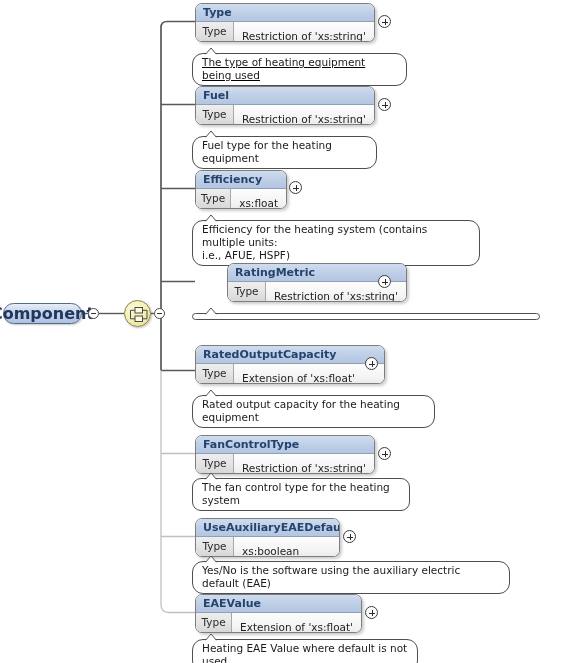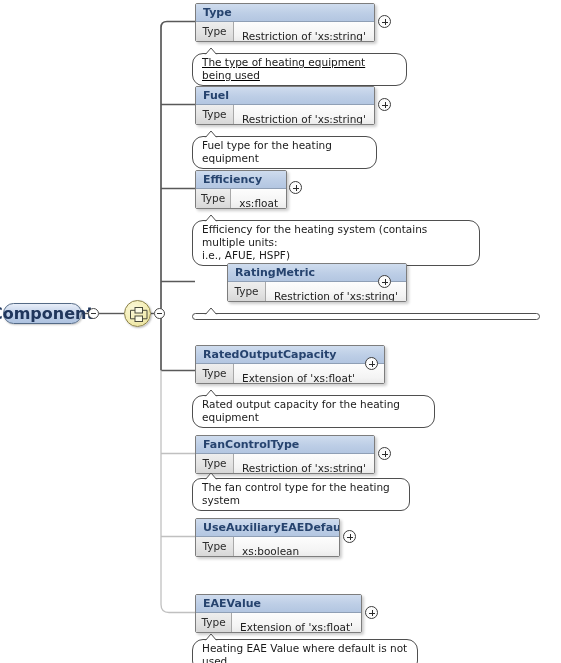--- a/index.html
+++ b/index.html
@@ -75,21 +75,21 @@
     border: 1px solid #8a8048;
     background: radial-gradient(circle at 36% 30%, #fbf8d8 0%, #f3edb4 55%, #e6dc92 100%);
     box-shadow: 1px 1px 2px rgba(0,0,0,0.25);
   }
   .compositor svg { position: absolute; left: 0; top: 0; }
 
   
   .elem {
     position: absolute;
     border: 1px solid #7d7d7d;
-    border-radius: 2px;
+    border-radius: 7px;
     background: #ffffff;
     box-shadow: 2px 2px 3px rgba(0,0,0,0.20);
     overflow: hidden;
   }
   .elem .elem-head {
     height: 18px;
     background: linear-gradient(to bottom, #cfdcee 0%, #bdcee6 55%, #b3c6e1 100%);
     border-bottom: 1px solid #8f9fb5;
     display: flex;
     align-items: center;
@@ -374,20 +374,29 @@
     <div class="elem-type-row">
       <div class="type-key">
         <span>Type</span>
       </div>
       <div class="type-val">
         <span>xs:boolean</span>
       </div>
     </div>
   </div>
   <div class="expander" style="left:343px; top:530px;"></div>
+  <div class="annot" style="left:192px; top:561px; width:318px;">
+    <div class="tail">
+      <svg width="14" height="8" viewBox="0 0 14 8">
+        <path d="M 1 8 L 7 1 L 13 8" fill="#ffffff" stroke="#4f4f4f" stroke-width="1"></path>
+        <path d="M 1 8 L 13 8" stroke="#ffffff" stroke-width="1.6"></path>
+      </svg>
+    </div>
+    <span class="annot-text">Yes/No is the software using the auxiliary electric default (EAE)</span>
+  </div>
 
   <div class="elem" style="left:195px; top:594px; width:167px;">
     <div class="elem-head">
       <span class="elem-name">EAEValue</span>
     </div>
     <div class="elem-type-row">
       <div class="type-key">
         <span>Type</span>
       </div>
       <div class="type-val">

